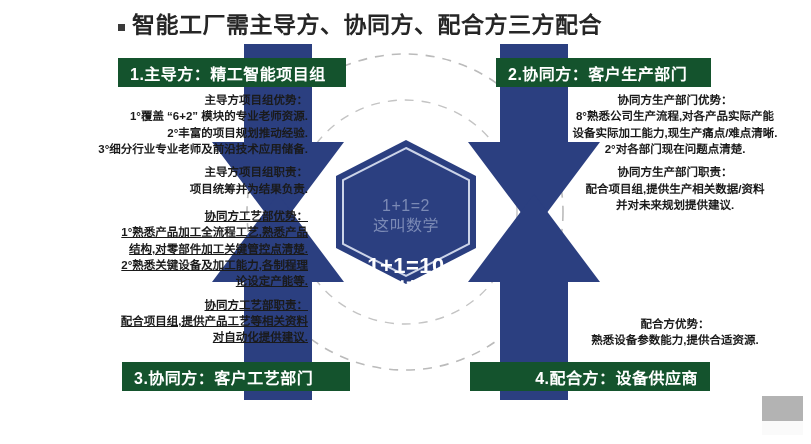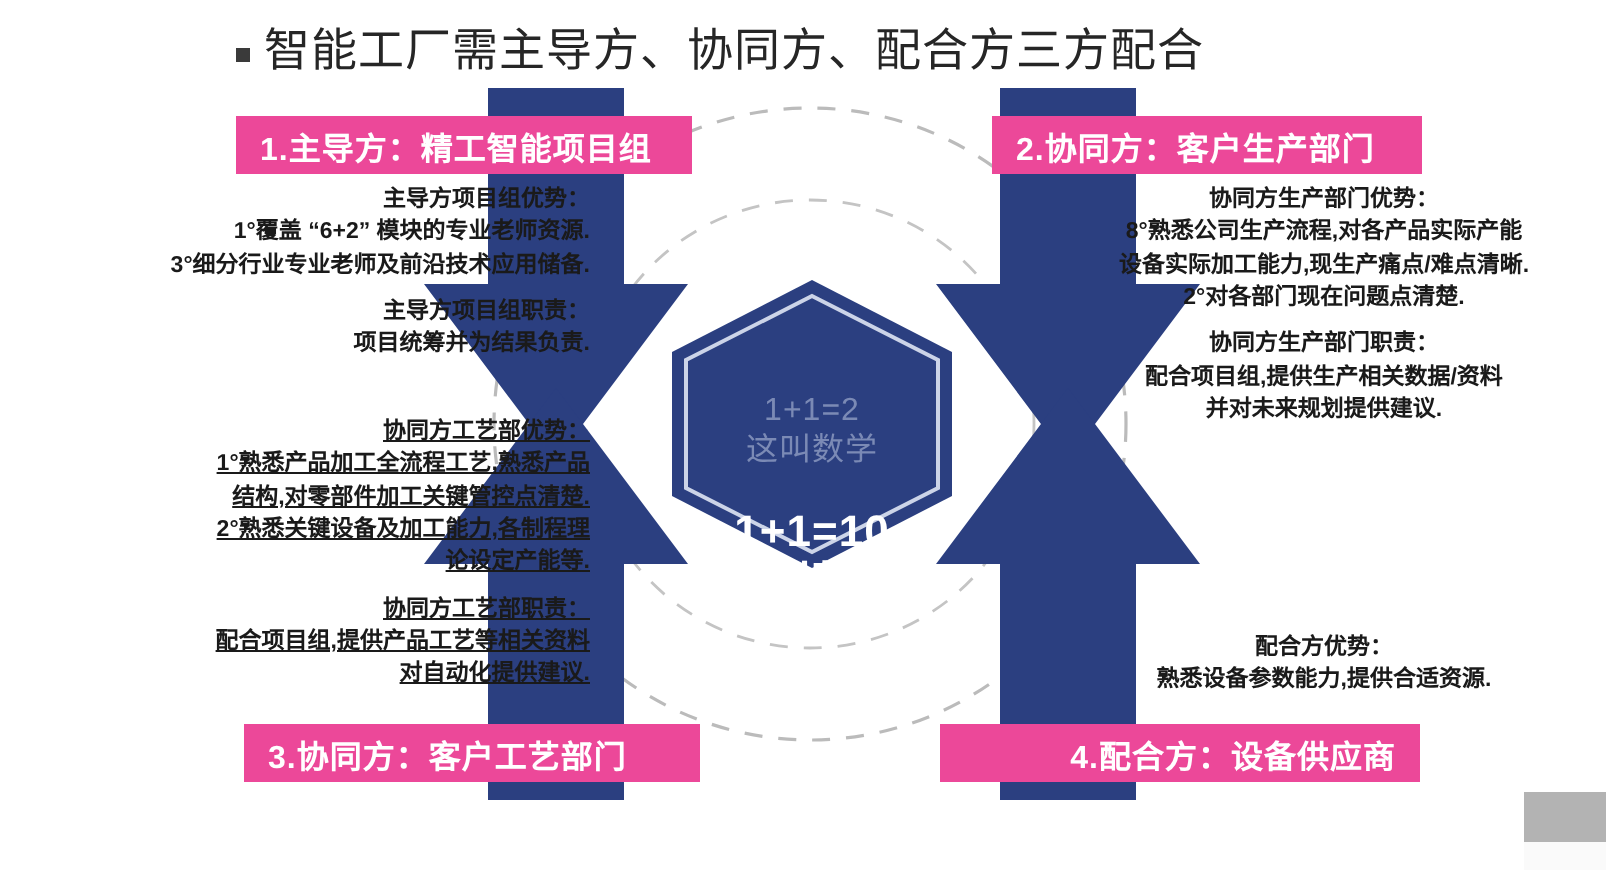--- a/index.html
+++ b/index.html
@@ -27,39 +27,39 @@
   }
   .title-bullet{
     width:7px;height:7px;
     background:#3a3a3a;
     display:block;
     flex:0 0 auto;
     margin-top:4px;
   }
   .title-text{
     font-size:23px;
-    font-weight:normal;
+    font-weight:bold;
     color:#262626;
     letter-spacing:0.5px;
     white-space:nowrap;
     line-height:1;
   }
 
   
   .stage{
     position:absolute;
     left:0;top:44px;
     width:811px;height:356px;
   }
   .stage svg{position:absolute;left:0;top:0;}
 
   
   .hbar{
     position:absolute;
-    background:#ec4899;
+    background:#14532d;
     color:#ffffff;
     font-size:16px;
     font-weight:bold;
     display:flex;align-items:center;
     letter-spacing:0.5px;
     white-space:nowrap;
     height:29px;
     box-sizing:border-box;
   }
   .hbar-1{left:118px;top:14px;width:228px;padding-left:12px;justify-content:flex-start;}
@@ -68,20 +68,21 @@
   .hbar-4{left:470px;top:318px;width:240px;padding-right:12px;justify-content:flex-end;}
 
   
   .txt{
     position:absolute;
     font-size:11.5px;
     font-weight:bold;
     color:#1a1a1a;
     line-height:1.42;
     white-space:nowrap;
+    margin-left:13px;
   }
   .txt .grp{margin-bottom:7px;}
   .txt .grp:last-child{margin-bottom:0;}
   .txt p{margin:0;}
   .ta-right{text-align:right;}
   .ta-left{text-align:center;}
 
   .blk-1{left:0px;top:48px;width:295px;}
   .blk-2{left:513px;top:48px;width:298px;}
   .blk-3{left:0px;top:164px;width:295px;text-decoration:underline;}
@@ -182,20 +183,21 @@
 
     <div class="hbar hbar-1">1.主导方：精工智能项目组</div>
     <div class="hbar hbar-2">2.协同方：客户生产部门</div>
     <div class="hbar hbar-3">3.协同方：客户工艺部门</div>
     <div class="hbar hbar-4">4.配合方：设备供应商</div>
 
     <div class="txt blk-1 ta-right">
         <div class="grp">
           <p>主导方项目组优势：</p>
           <p>1°覆盖 “6+2” 模块的专业老师资源.</p>
+          <p>2°丰富的项目规划推动经验.</p>
           <p>3°细分行业专业老师及前沿技术应用储备.</p>
         </div>
         <div class="grp">
           <p>主导方项目组职责：</p>
           <p>项目统筹并为结果负责.</p>
         </div>
       </div>
     <div class="txt blk-2 ta-left">
         <div class="grp">
           <p>协同方生产部门优势：</p>

